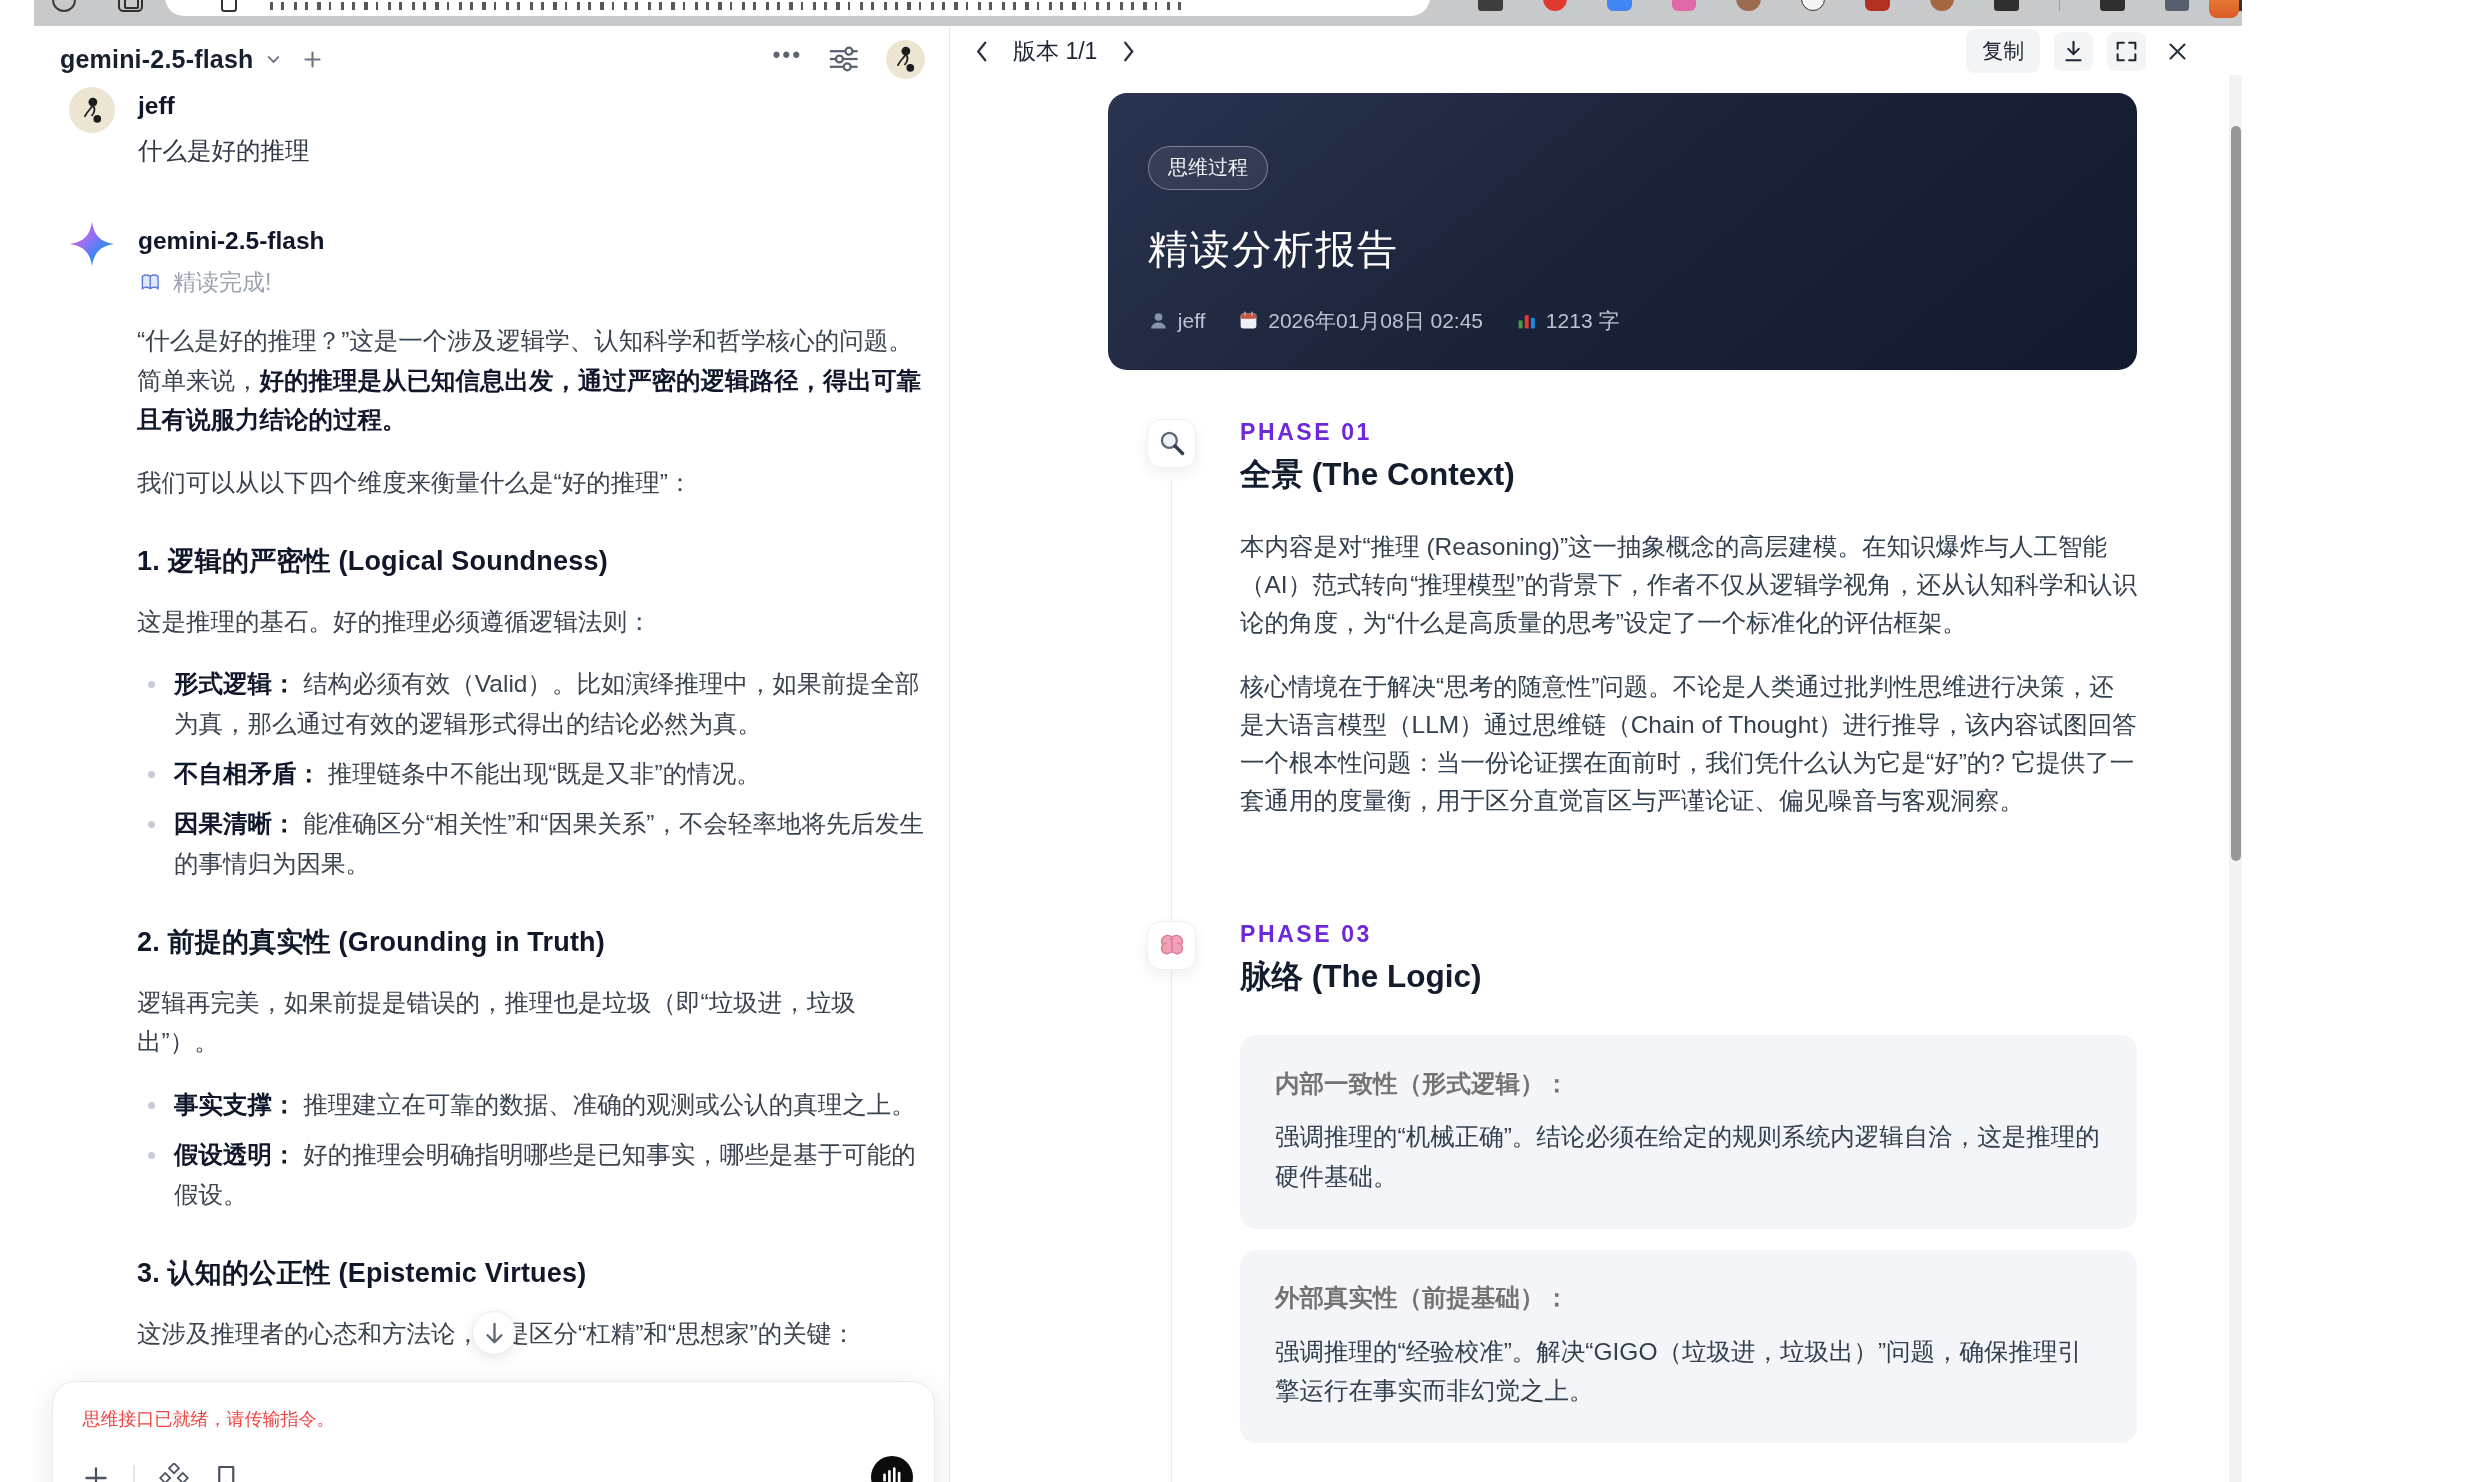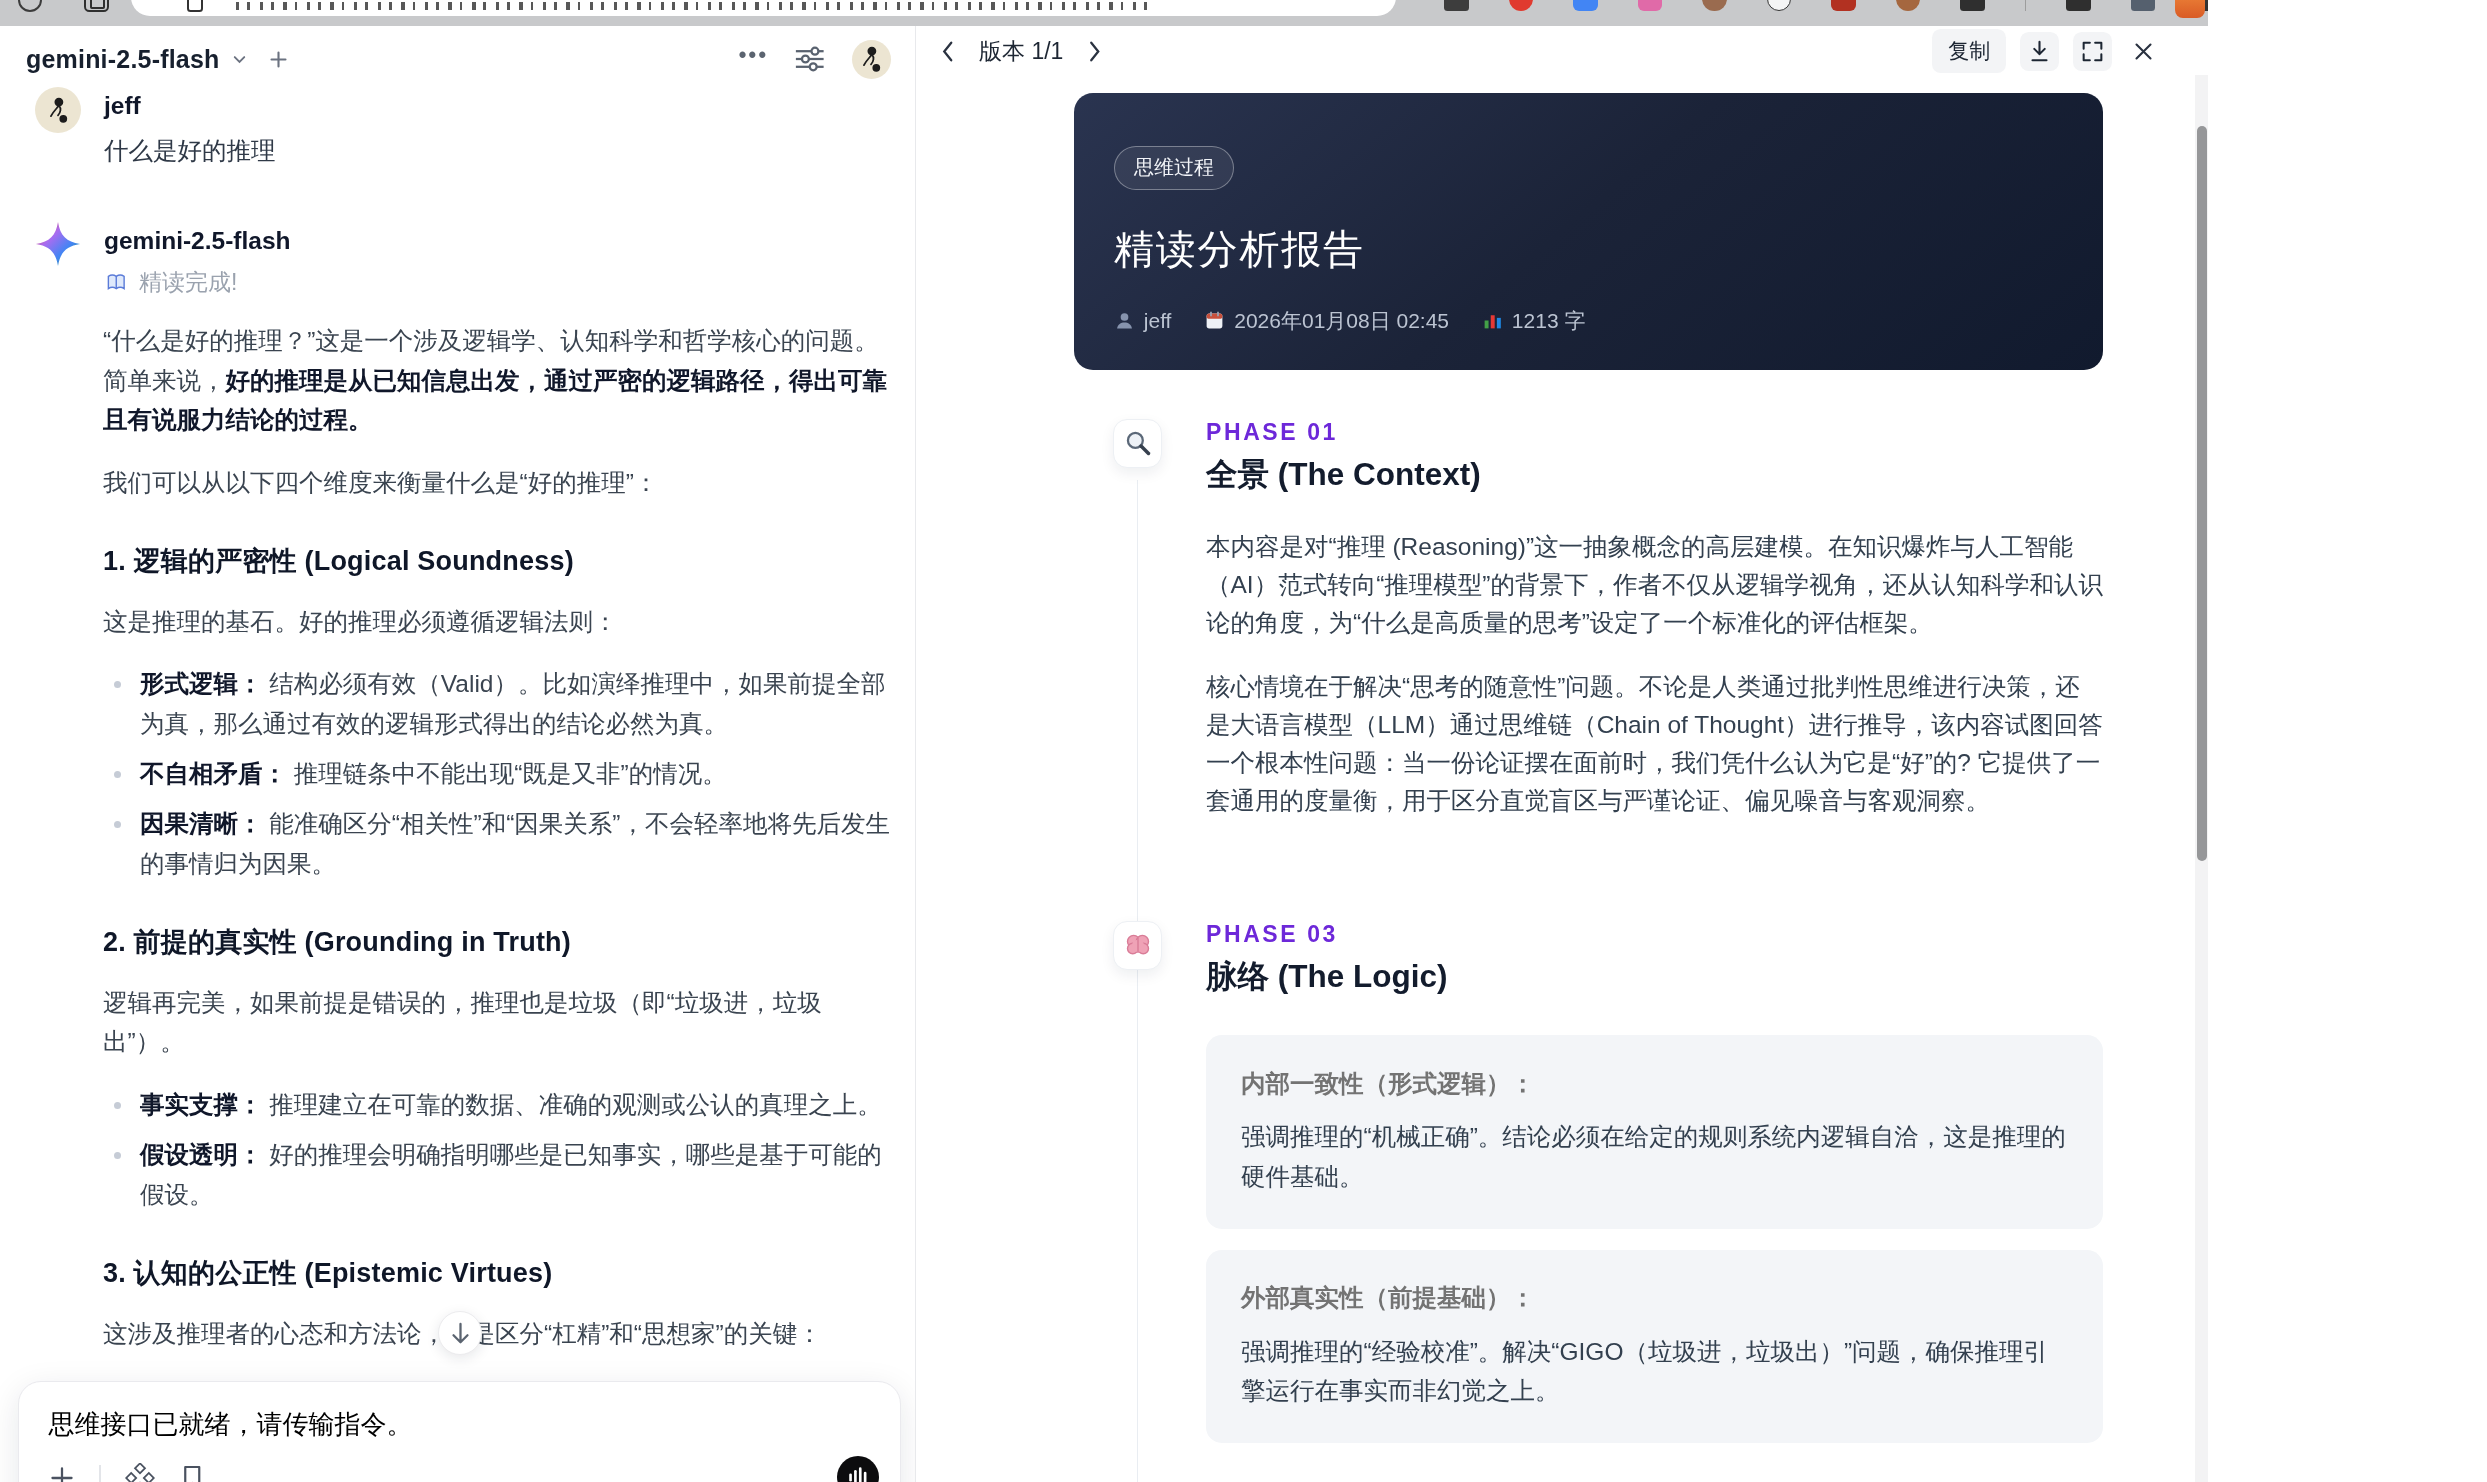--- a/index.html
+++ b/index.html
@@ -1,18 +1,18 @@
 <!DOCTYPE html>
 <html style="font-size:14px"><head>
 <meta charset="utf-8">
 <style>
   * { box-sizing: border-box; margin: 0; padding: 0; }
   html,body { background:#ffffff; }
   body { font-family: "Liberation Sans", "DejaVu Sans", sans-serif; color:#2b3342; }
-  .screen { position:relative; width:2208px; height:1483px; overflow:hidden; background:#fff; }
+  .screen { position:relative; width:2208px; height:1483px; overflow:hidden; background:#fff;margin-left:34px; }
 
   
   .browser-bar { position:absolute; top:0; left:0; right:0; height:26px; background:#c8c9cb; overflow:hidden; z-index:50; }
   .bb-icon { position:absolute; top:-12.3px; width:24.5px; height:24.5px; border-radius:50%; }
   .bb-reload { left:17.5px; border:2.6px solid #3c3c3c; background:transparent; }
   .bb-grid { left:84px; border:2.6px solid #2f2f2f; border-radius:5.3px; background:#c8c9cb; }
   .bb-grid::after{ content:""; position:absolute; left:4.4px; top:4.4px; width:10.5px; height:10.5px; border:2.6px solid #2f2f2f; border-radius:1.8px; }
   .address-pill { position:absolute; left:131px; top:-23px; width:1265px; height:39px; background:#ffffff; border-radius:19px; }
   .address-pill .pill-glyphs { position:absolute; left:105px; top:24.5px; height:8.8px; width:919px;
       background: repeating-linear-gradient(90deg,#3a3a3a 0 3.5px, transparent 3.5px 11.4px, #3a3a3a 11.4px 14px, transparent 14px 23.6px); opacity:.85; }
@@ -56,21 +56,21 @@
   .md li::before { content:""; position:absolute; left:10.5px; top:16.6px; width:7px; height:7px; border-radius:50%; background:#c6ccd6; }
 
   
   .scroll-down { position:absolute; left:438px; top:1285px; width:44px; height:44px; border-radius:50%;
       background:#fff; border:0.9px solid #ececee; box-shadow:0 3.5px 12.3px rgba(20,30,50,.10);
       display:flex; align-items:center; justify-content:center; cursor:pointer; z-index:5; }
 
   
   .composer { position:absolute; left:17.5px; right:14px; top:1355px; height:149px; background:#fff;
       border:0.9px solid #eaeaee; border-radius:23px; box-shadow:0 8.8px 31.5px rgba(20,30,50,.10); z-index:6; padding:24.5px 30px; }
-  .composer .placeholder { font-size:26px; color:#000000; }
+  .composer .placeholder { font-size:18px; color:#ef4444; }
   .composer-tools { position:absolute; left:30px; top:81px; display:flex; align-items:center; gap:24.5px; }
   .tool-divider { width:1.8px; height:26px; background:#e3e5e9; }
   .voice-btn { position:absolute; right:21px; top:74px; width:42px; height:42px; border-radius:50%; background:#0c0c0e;
       display:flex; align-items:center; justify-content:center; cursor:pointer; }
 
   
   .preview-header { height:49px; display:flex; align-items:center; padding:1px 47px 0 14px; }
   .ver-group { display:flex; align-items:center; gap:14px; color:#1d2633; font-size:23px; }
   .ver-label { font-weight:500; }
   .pv-actions { margin-left:auto; display:flex; align-items:center; gap:14px; }

